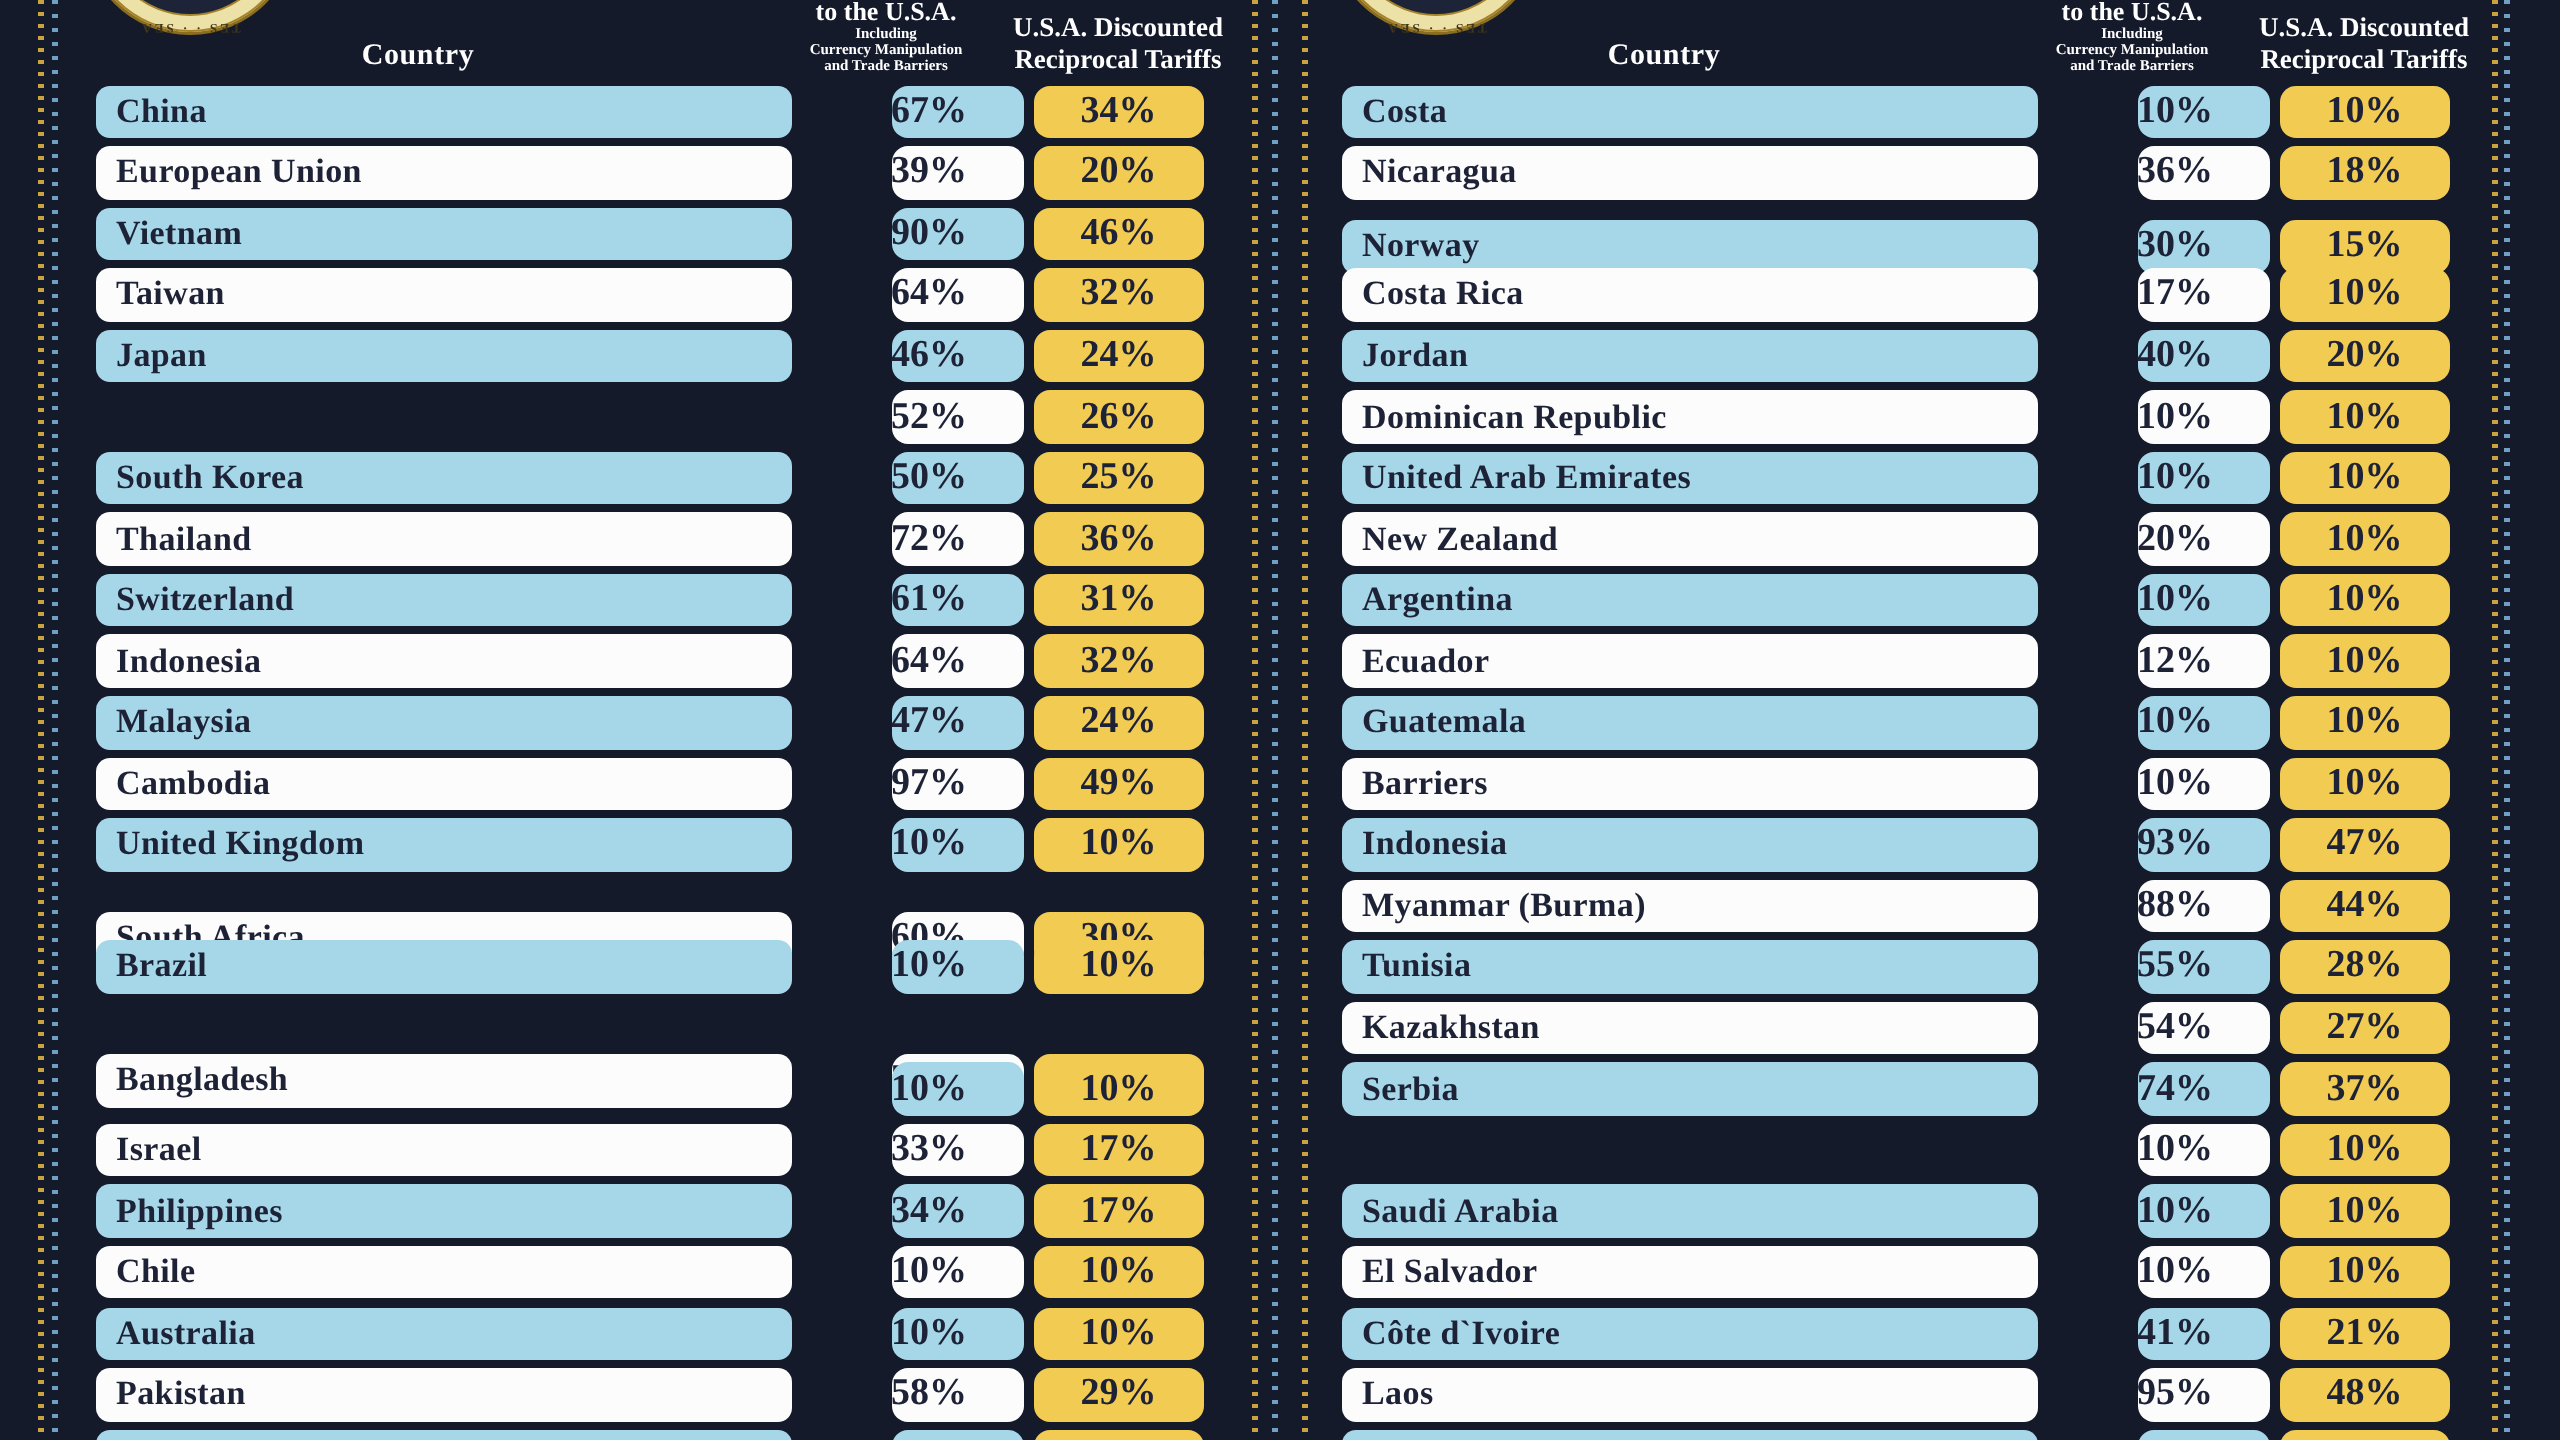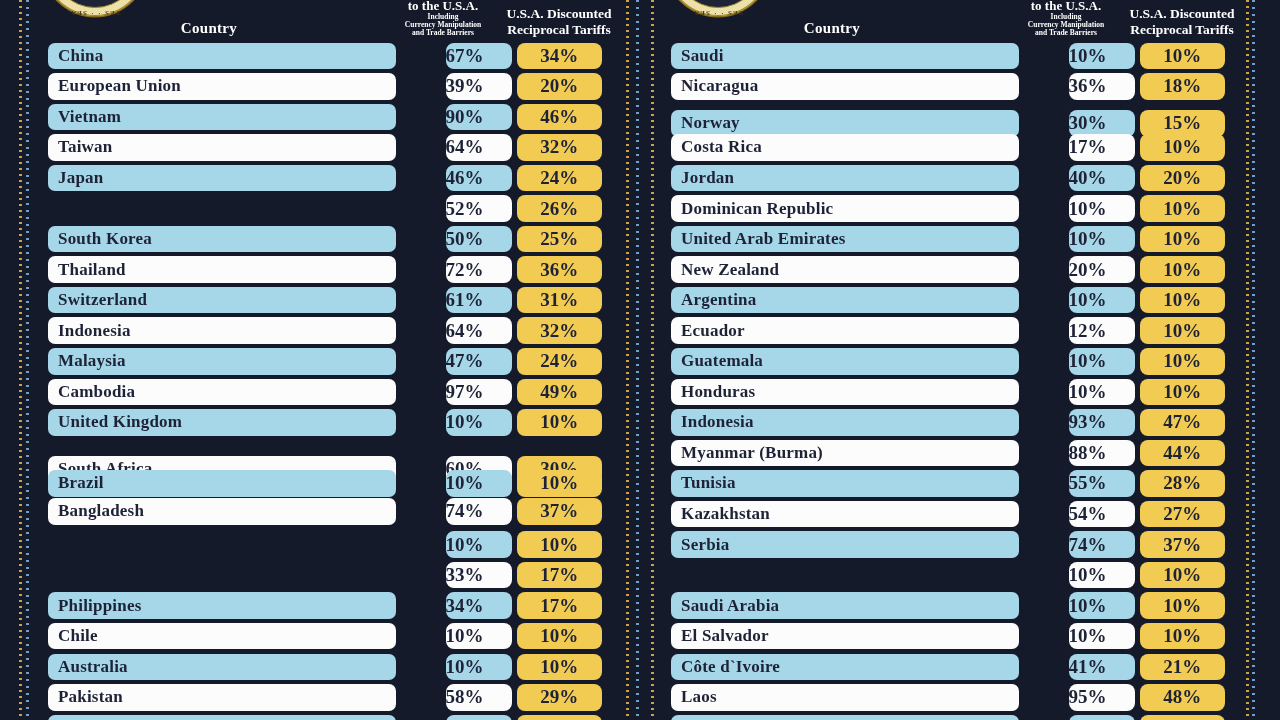--- a/index.html
+++ b/index.html
@@ -235,40 +235,43 @@
     <div class="cell country-bar">
       <span class="country-text">Brazil</span>
     </div>
     <div class="cell charged-pill">
       <span class="pct-text">10%</span>
     </div>
     <div class="cell recip-pill">
       <span class="pct-text">10%</span>
     </div>
   </div>
-        <div class="row shade-white" style="top: 498px;">
+        <div class="row shade-white" style="top: 527px;">
     <div class="cell country-bar">
       <span class="country-text">Bangladesh</span>
     </div>
     <div class="cell charged-pill">
       <span class="pct-text">74%</span>
     </div>
     <div class="cell recip-pill">
       <span class="pct-text">37%</span>
     </div>
   </div>
         <div class="row shade-blue" style="top: 531.3px;">
     <div class="cell charged-pill">
       <span class="pct-text">10%</span>
     </div>
     <div class="cell recip-pill">
       <span class="pct-text">10%</span>
     </div>
   </div>
         <div class="row shade-white" style="top: 561.85px;">
+    <div class="cell country-bar">
+      <span class="country-text">Israel</span>
+    </div>
     <div class="cell charged-pill">
       <span class="pct-text">33%</span>
     </div>
     <div class="cell recip-pill">
       <span class="pct-text">17%</span>
     </div>
   </div>
         <div class="row shade-blue" style="top: 592.4px;">
     <div class="cell country-bar">
       <span class="country-text">Philippines</span>
@@ -339,21 +342,21 @@
       <div class="charged-sub">Currency Manipulation</div>
       <div class="charged-sub">and Trade Barriers</div>
     </div>
     <div class="col-head recip-head">
       <div class="recip-line">U.S.A. Discounted</div>
       <div class="recip-line">Reciprocal Tariffs</div>
     </div>
     <div class="rows">
         <div class="row shade-blue" style="top: 42.5px;">
     <div class="cell country-bar">
-      <span class="country-text">Saudi</span>
+      <span class="country-text">Costa</span>
     </div>
     <div class="cell charged-pill">
       <span class="pct-text">10%</span>
     </div>
     <div class="cell recip-pill">
       <span class="pct-text">10%</span>
     </div>
   </div>
         <div class="row shade-white" style="top: 73.05px;">
     <div class="cell country-bar">
@@ -460,21 +463,21 @@
     </div>
     <div class="cell charged-pill">
       <span class="pct-text">10%</span>
     </div>
     <div class="cell recip-pill">
       <span class="pct-text">10%</span>
     </div>
   </div>
         <div class="row shade-white" style="top: 378.55px;">
     <div class="cell country-bar">
-      <span class="country-text">Honduras</span>
+      <span class="country-text">Barriers</span>
     </div>
     <div class="cell charged-pill">
       <span class="pct-text">10%</span>
     </div>
     <div class="cell recip-pill">
       <span class="pct-text">10%</span>
     </div>
   </div>
         <div class="row shade-blue" style="top: 409.1px;">
     <div class="cell country-bar">

